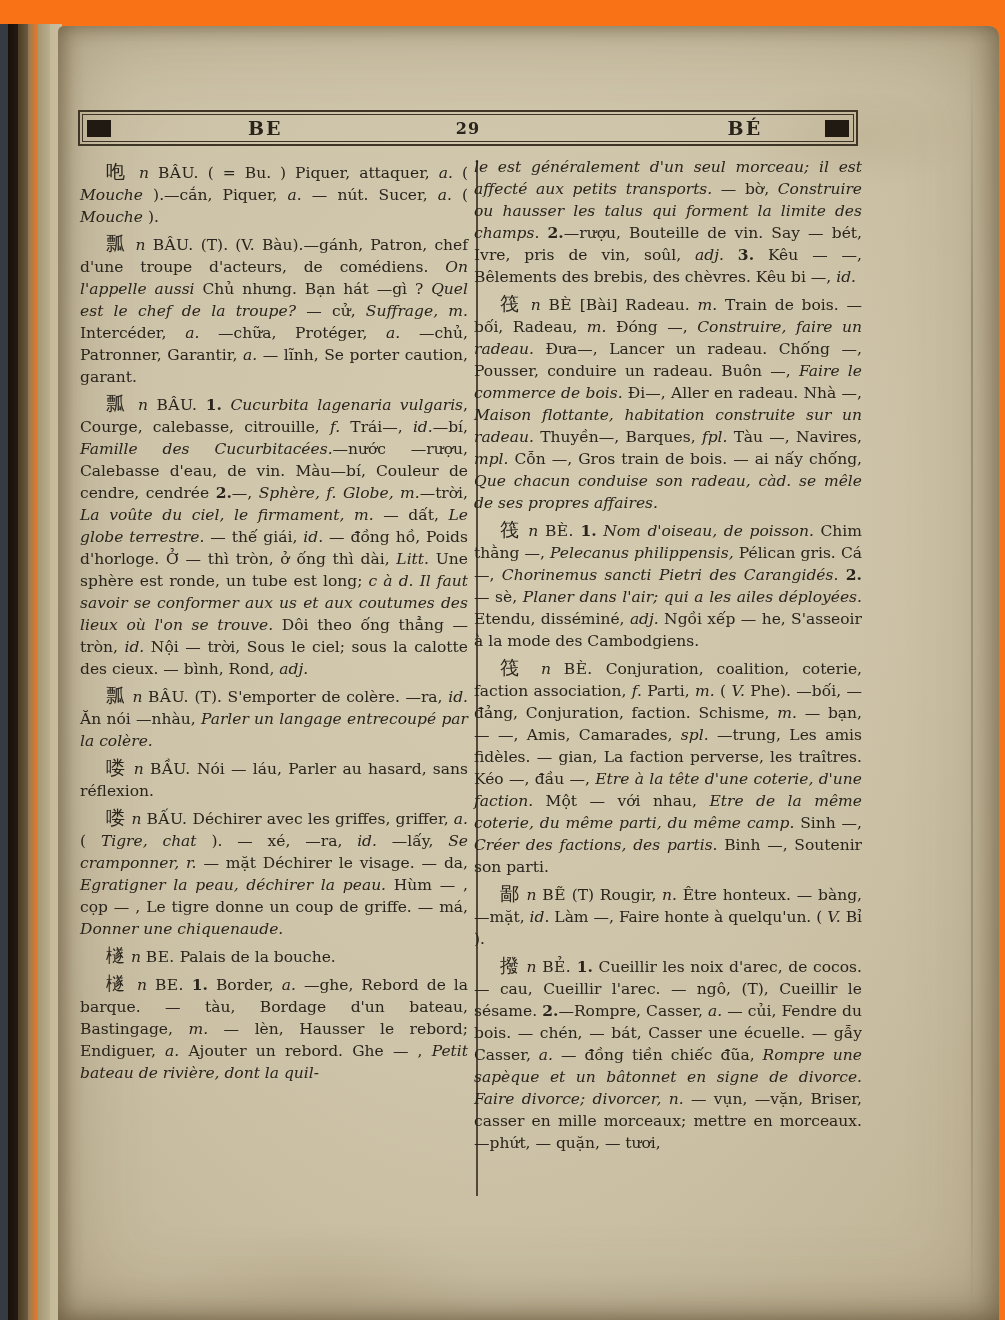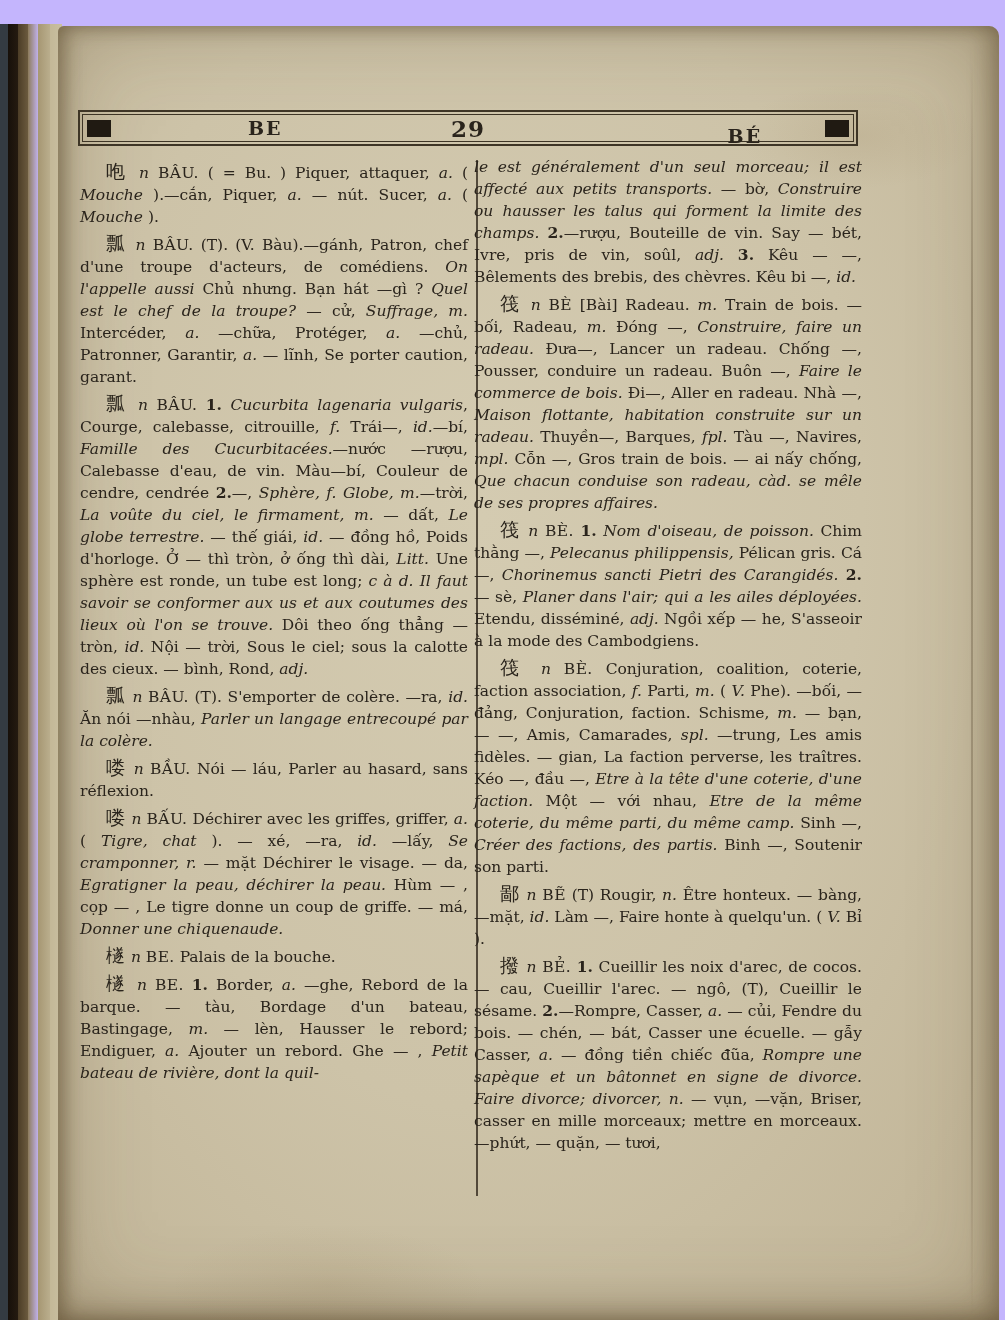--- a/index.html
+++ b/index.html
@@ -1,17 +1,17 @@
 <!DOCTYPE html>
 <html><head>
 <meta charset="utf-8">
 <style>
   html,body{margin:0;padding:0;background:#3a4149;}
   .photo{position:relative;width:1005px;height:1320px;overflow:hidden;
-         background:#c4b5fd;font-family:"DejaVu Serif","Liberation Serif",serif;}
+         background:#f97316;font-family:"DejaVu Serif","Liberation Serif",serif;}
   
   .edge-strips{position:absolute;left:0;top:24px;bottom:0;width:62px;
     background:linear-gradient(90deg,
       #343b42 0px,#343b42 8px,
       #17100a 8px,#241a10 18px,
       #4c3d27 18px,#6b5a3e 28px,
       #8d7c5b 28px,#a6977324 38px,
       #a69773 38px,#baae8d 50px,
       #c3b897 50px,#c9bfa1 62px);}
   
@@ -31,22 +31,22 @@
     background:linear-gradient(180deg,transparent,rgba(60,45,20,.28) 20%,rgba(60,45,20,.22) 80%,transparent);}
   
   .header-rule{position:absolute;left:78px;top:110px;width:780px;height:36px;}
   .header-rule .outer{position:absolute;inset:0;border:2px solid #3e3526;}
   .header-rule .inner{position:absolute;inset:4px;border:1px solid #3e3526;
     display:flex;align-items:center;justify-content:space-between;}
   .sq{width:24px;height:17px;background:#201a12;margin:0 4px;}
   .h-txt{position:absolute;top:50%;transform:translate(-50%,-50%);
     font-size:19px;font-weight:600;letter-spacing:2px;color:#2a241c;}
   .h-be{left:24%;}
-  .h-num{left:50%;font-size:23px;letter-spacing:1px;}
-  .h-beacc{left:85.5%;margin-top:8px;}
+  .h-num{left:50%;font-size:16px;letter-spacing:1px;}
+  .h-beacc{left:85.5%;}
   
   .col{position:absolute;top:156px;width:388px;font-size:15.5px;line-height:1.42;
        color:#2a241c;text-align:justify;}
   .col.left{left:80px;}
   .col.right{left:474px;}
   .divider{position:absolute;left:476px;top:160px;width:1.5px;height:1036px;
     background:rgba(48,39,27,.78);}
   .entry{margin:6px 0 0;text-indent:26px;}
   .entry.cont{margin-top:0;text-indent:0;}
   .glyph{font-size:19px;line-height:1;letter-spacing:1px;}

